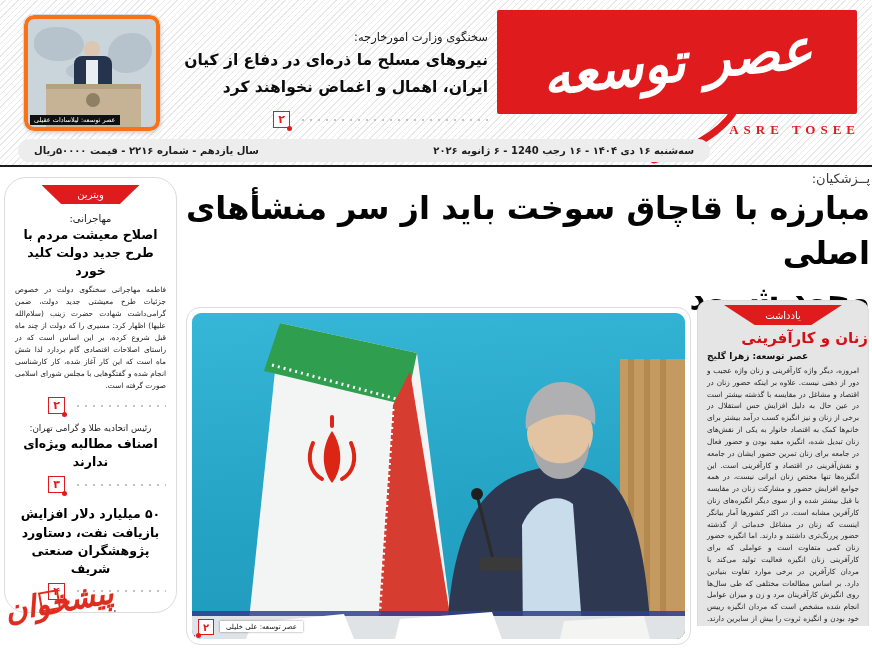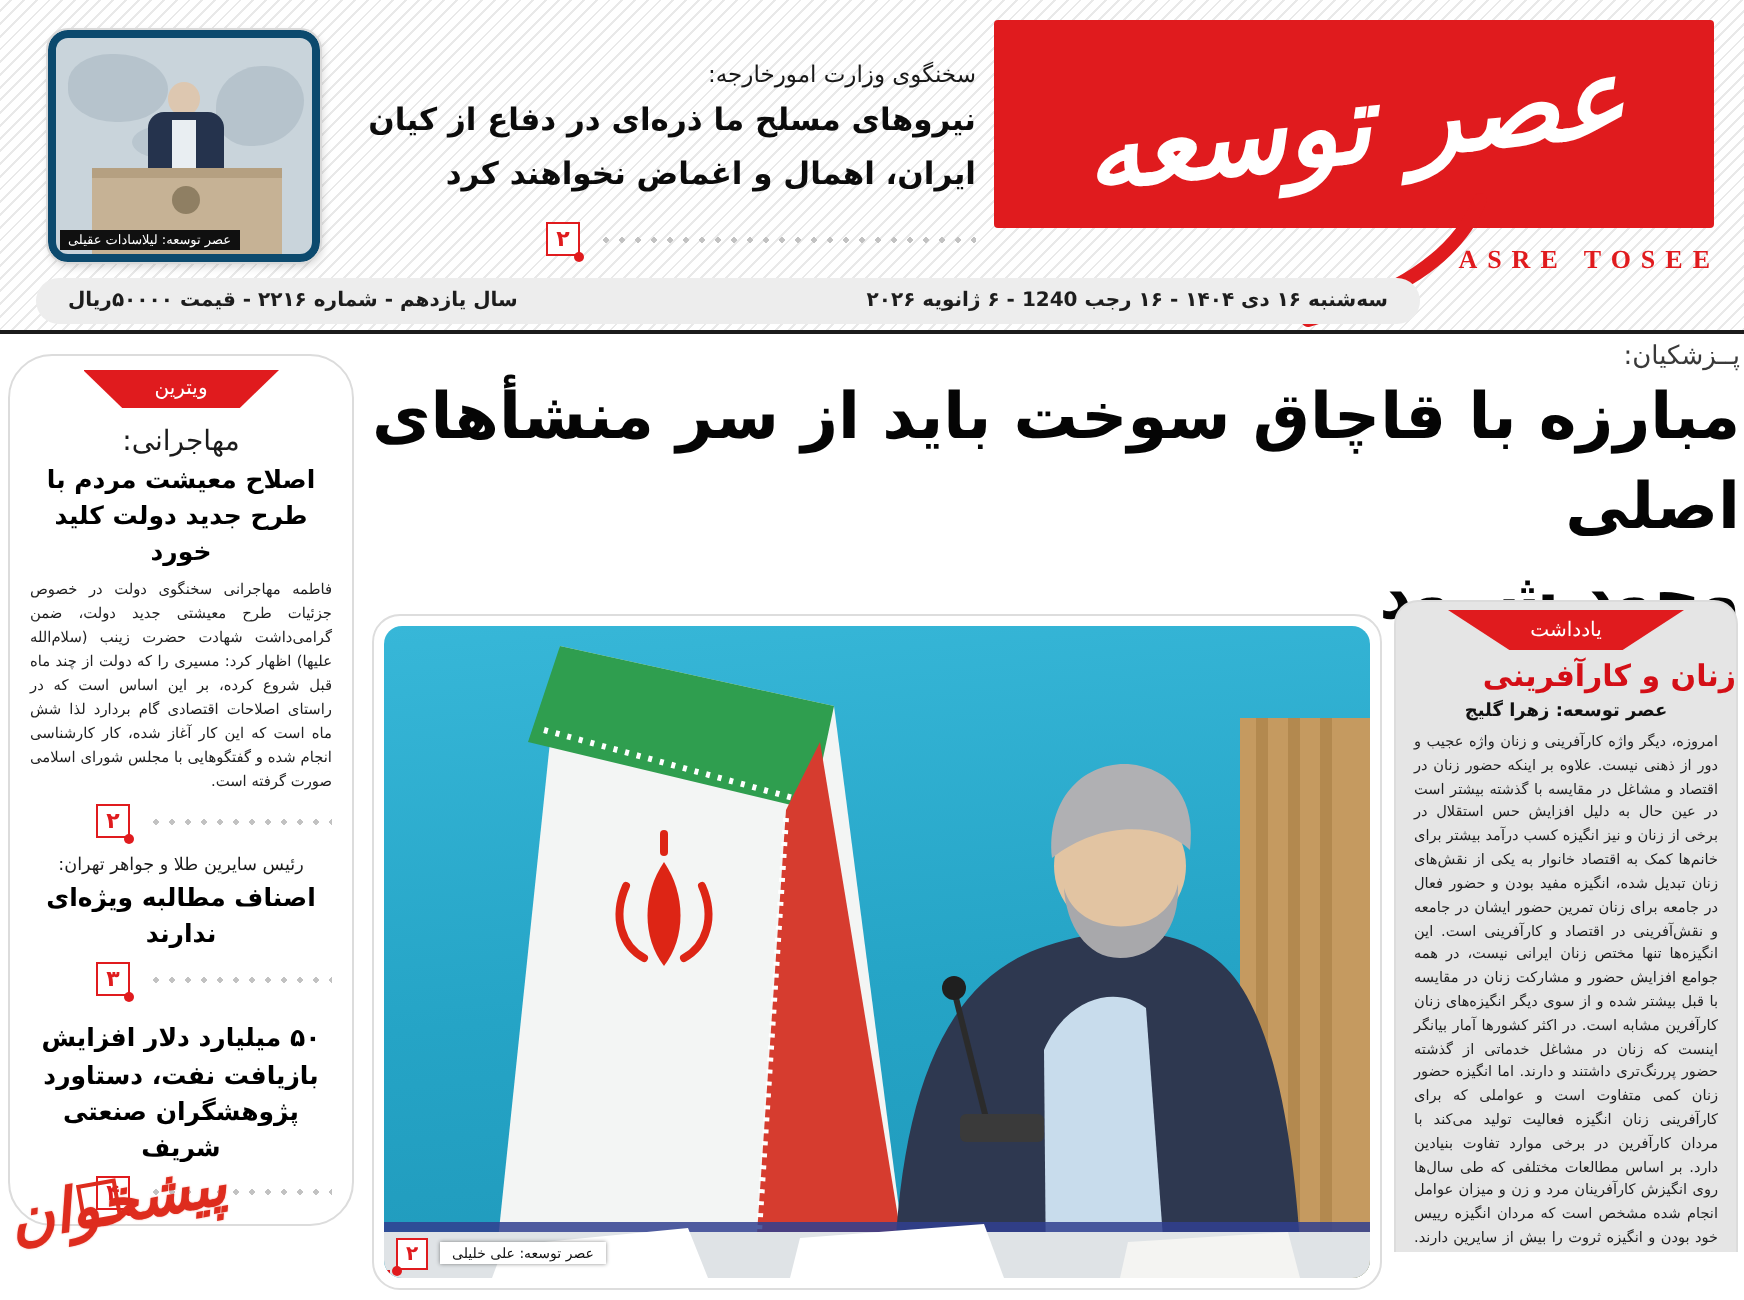--- a/index.html
+++ b/index.html
@@ -19,21 +19,21 @@
   
   .logo-box{position:absolute;left:497px;top:10px;width:360px;height:104px;background:var(--red);
     display:flex;align-items:center;justify-content:center;border-radius:2px;}
   .logo-fa{color:#fff;font-size:54px;font-weight:bold;font-style:italic;
     transform:rotate(-6deg);white-space:nowrap;direction:rtl;}
   .logo-en{position:absolute;left:688px;top:122px;width:172px;text-align:right;color:var(--red);
     font-family:"Liberation Serif",serif;font-weight:bold;font-size:13px;letter-spacing:5px;}
   .swoosh{position:absolute;left:648px;top:96px;width:100px;height:70px;}
 
   
-  .tl-card{position:absolute;left:24px;top:15px;width:136px;height:116px;border:4px solid #0c4a6e;
+  .tl-card{position:absolute;left:24px;top:15px;width:136px;height:116px;border:4px solid #f97316;
     outline:1px solid #d9d9d9;border-radius:10px;background:#c9d4db;overflow:hidden;
     box-shadow:1px 2px 5px rgba(0,0,0,.18);}
   .map-blob1{position:absolute;left:6px;top:8px;width:50px;height:34px;background:#b6c3cc;border-radius:45% 55% 50% 50%;}
   .map-blob2{position:absolute;right:4px;top:14px;width:44px;height:40px;background:#b6c3cc;border-radius:55% 45% 60% 40%;}
   .map-blob3{position:absolute;left:38px;top:44px;width:30px;height:16px;background:#b9c6cf;border-radius:50%;}
   .tl-podium{position:absolute;left:14%;bottom:0;width:74%;height:40%;background:#c6b295;border-top:5px solid #b5a081;}
   .tl-seal{position:absolute;left:50%;top:4px;width:14px;height:14px;margin-left:-7px;background:#8f7f63;border-radius:50%;}
   .tl-torso{position:absolute;left:36%;bottom:38%;width:30%;height:28%;background:#25334d;border-radius:8px 8px 0 0;}
   .tl-shirt{position:absolute;left:45%;bottom:40%;width:10%;height:22%;background:#e9eef2;}
   .tl-head{position:absolute;left:44%;bottom:64%;width:16px;height:17px;background:#ddc7b0;border-radius:50%;}
@@ -64,21 +64,21 @@
   .lead{position:absolute;left:180px;top:171px;width:690px;text-align:right;direction:rtl;}
   .lead-kicker{font-size:13px;color:#3a3a3a;}
   .lead-h1{font-size:32px;font-weight:bold;color:#050505;line-height:1.4;letter-spacing:-.5px;}
 
   
   .sidebar{position:absolute;left:4px;top:177px;width:173px;height:436px;border:1px solid #dcdcdc;
     border-radius:22px;background:#fff;overflow:hidden;direction:rtl;padding:0 10px;}
   .ribbon{width:98px;height:19px;margin:7px auto 0;background:var(--red);color:#fff;font-size:10px;
     display:flex;align-items:center;justify-content:center;
     clip-path:polygon(0 0,100% 0,80% 100%,20% 100%);}
-  .sb-kicker{font-size:14px;color:#1c1c1c;text-align:center;margin-top:9px;}
+  .sb-kicker{font-size:10px;color:#1c1c1c;text-align:center;margin-top:9px;}
   .sb-title{font-size:12.5px;font-weight:bold;color:#000;text-align:center;line-height:1.45;margin-top:2px;}
   .sb-body{font-size:7.4px;color:#222;text-align:justify;line-height:1.62;margin-top:4px;}
   .badge-row.sm{width:118px;margin-top:5px;margin-bottom:1px;direction:ltr;}
 
   
   .main-photo{position:absolute;left:186px;top:307px;width:505px;height:338px;background:#fff;
     border:1px solid #ddd;border-radius:14px;padding:5px;}
   .photo-inner{position:relative;width:493px;height:326px;border-radius:9px;overflow:hidden;
     background:linear-gradient(175deg,#37b7d8 0%,#25a4c6 55%,#1f98ba 100%);}
   .photo-caption{position:absolute;left:28px;bottom:7px;background:#fff;color:#111;font-size:7px;
@@ -88,21 +88,21 @@
   .photo-badge::after{content:'';position:absolute;left:-3px;bottom:-4px;width:5px;height:5px;background:var(--red);border-radius:50%;}
   .photo-badge::before{content:'';position:absolute;left:-28px;bottom:-3px;width:24px;height:2px;background:var(--red);}
 
   
   .note-col{position:absolute;left:697px;top:300px;width:172px;height:326px;border:1px solid #dcdcdc;
     border-bottom:none;border-radius:12px 12px 0 0;background:#e5e5e5;overflow:hidden;direction:rtl;}
   .note-ribbon{width:118px;height:20px;margin:4px auto 2px;background:var(--red);color:#fff;font-size:10px;
     display:flex;align-items:center;justify-content:center;
     clip-path:polygon(0 0,100% 0,74% 100%,26% 100%);}
   .note-title{font-size:15px;font-weight:bold;color:#d40f17;text-align:right;margin-top:4px;}
-  .note-byline{font-size:9px;font-weight:bold;color:#111;text-align:center;padding:0 9px;margin-top:4px;}
+  .note-byline{font-size:9px;font-weight:bold;color:#111;text-align:left;padding:0 9px;margin-top:4px;}
   .note-body{font-size:7.3px;color:#1f1f1f;text-align:justify;line-height:1.62;padding:0 9px;margin-top:4px;}
 
   
   .watermark{position:absolute;left:-6px;top:588px;width:120px;color:#de2c1e;z-index:6;
     transform:rotate(-10deg);font-weight:bold;font-style:italic;pointer-events:none;}
   .wm-word{font-size:30px;line-height:1;direction:rtl;text-shadow:0 0 1px rgba(222,44,30,.4);}
   .wm-box{position:absolute;left:46px;top:2px;width:20px;height:20px;border:2px solid #de2c1e;}
   .wm-url{position:absolute;left:2px;top:636px;font-size:11px;font-style:italic;font-weight:bold;
     color:#dd2f1f;font-family:"Liberation Serif",serif;z-index:6;margin-top:40px;}
 </style>
@@ -163,21 +163,21 @@
       <div class="sb-kicker">مهاجرانی:</div>
       <div class="sb-title">اصلاح معیشت مردم با طرح جدید دولت کلید خورد</div>
       <div class="sb-body">فاطمه مهاجرانی سخنگوی دولت در خصوص جزئیات طرح معیشتی جدید دولت، ضمن گرامی‌داشت شهادت حضرت زینب (سلام‌الله علیها) اظهار کرد: مسیری را که دولت از چند ماه قبل شروع کرده، بر این اساس است که در راستای اصلاحات اقتصادی گام بردارد لذا شش ماه است که این کار آغاز شده، کار کارشناسی انجام شده و گفتگوهایی با مجلس شورای اسلامی صورت گرفته است.</div>
       <div class="badge-row sm">
         <div class="badge">۲</div>
         <div class="leader"></div>
       </div>
     </div>
 
     <div>
-      <div class="sb-kicker" style="font-size:8.8px">رئیس سایرین طلا و جواهر تهران:</div>
+      <div class="sb-kicker" style="font-size:8.8px">رئیس اتحادیه طلا و گرامی تهران:</div>
       <div class="sb-title">اصناف مطالبه ویژه‌ای ندارند</div>
       <div class="badge-row sm">
         <div class="badge">۳</div>
         <div class="leader"></div>
       </div>
     </div>
 
     <div>
       <div class="sb-title" style="margin-top:12px">۵۰ میلیارد دلار افزایش بازیافت نفت، دستاورد پژوهشگران صنعتی شریف</div>
       <div class="badge-row sm">

